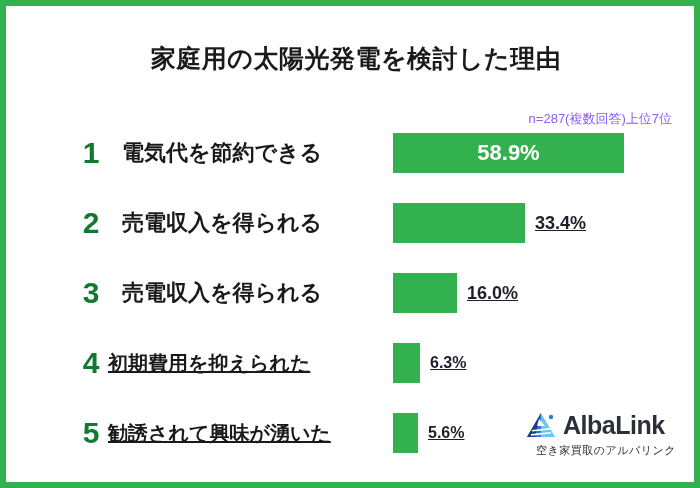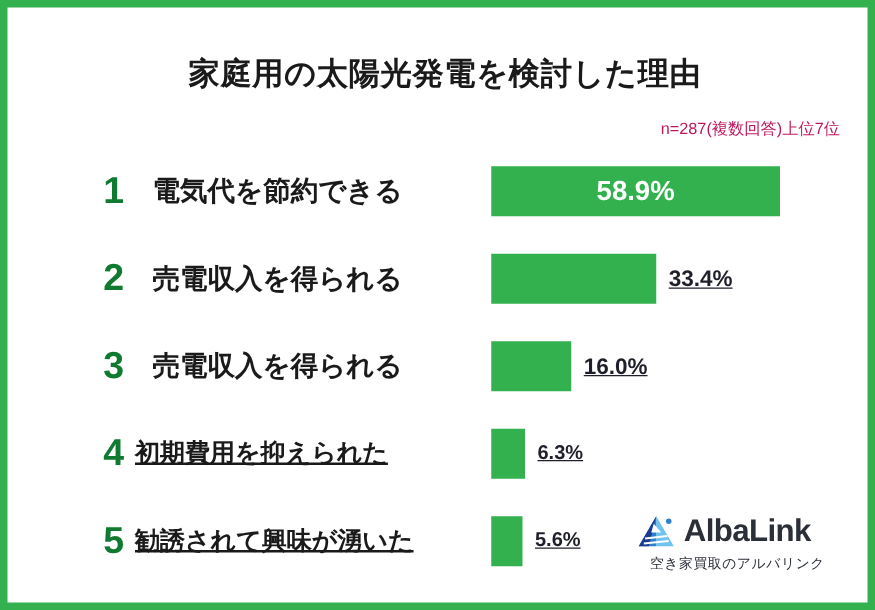--- a/index.html
+++ b/index.html
@@ -30,23 +30,23 @@
     font-size: 25px;
     font-weight: bold;
     color: #1a1a1a;
     letter-spacing: 0.5px;
   }
 
   
   .chart-note {
     position: absolute;
     right: 22px;
-    top: 88px;
+    top: 104px;
     font-size: 13px;
-    color: #be185d;
+    color: #8b5cf6;
     letter-spacing: 0px;
   }
 
   
   .rows {
     position: absolute;
     left: 0;
     top: 112px;
     width: 700px;
   }
@@ -114,21 +114,21 @@
     white-space: nowrap;
     text-decoration: underline;
   }
   .row.small .bar-value-outside {
     font-size: 16px;
   }
 
   
   .logo {
     position: absolute;
-    right: 24px;
+    right: 8px;
     bottom: 18px;
     width: 160px;
     height: 52px;
   }
   .logo-top {
     display: flex;
     align-items: center;
     gap: 7px;
     justify-content: flex-start;
   }

